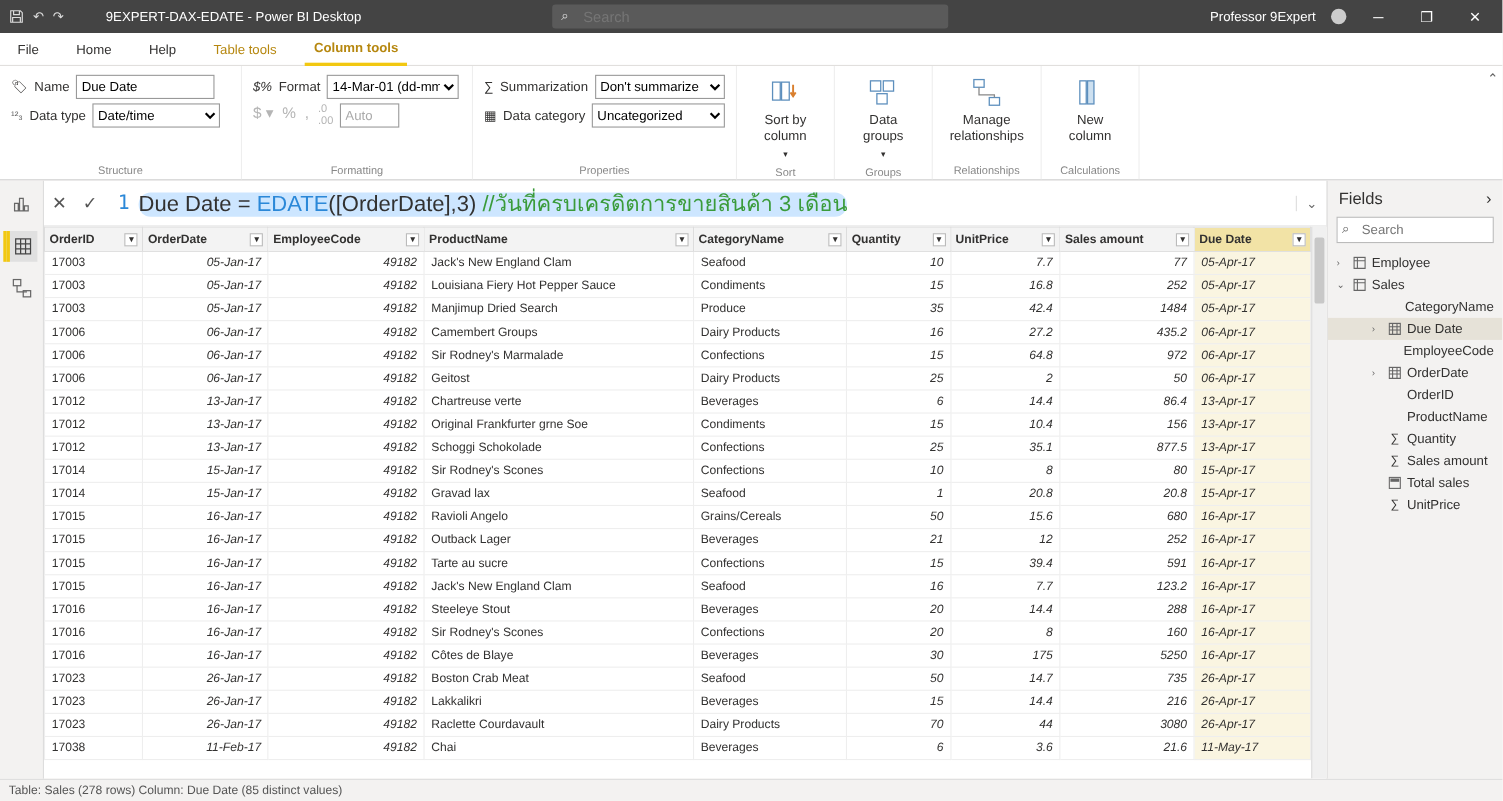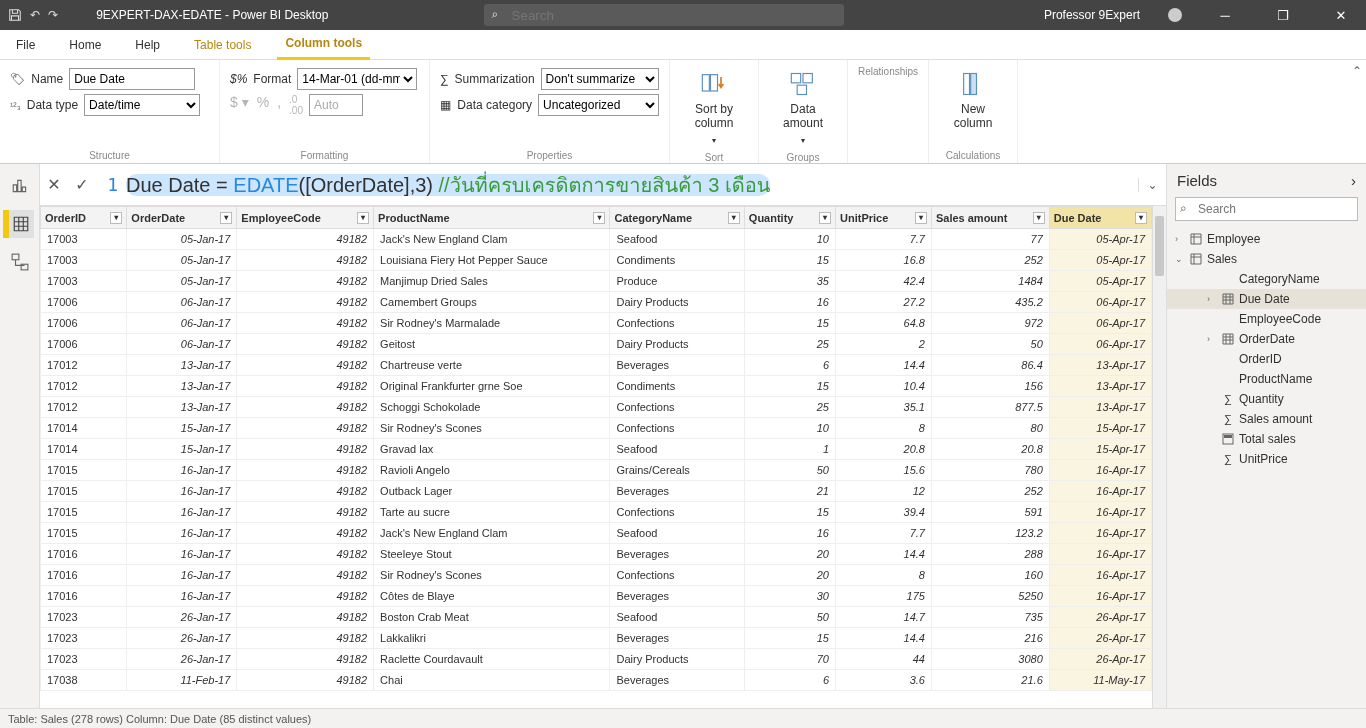--- a/index.html
+++ b/index.html
@@ -6,21 +6,21 @@
 body { width: 1366px; height: 728px; overflow: hidden; background: #f3f2f1; display: flex; flex-direction: column; font-size: 12px; color: #323130; }
 
 
 .titlebar { background: #444; color: #fff; height: 30px; display: flex; align-items: center; }
 .titlebar .qa { display: flex; gap: 8px; padding: 0 8px; }
 .titlebar .title { flex: 0 0 auto; padding: 0 60px 0 30px; font-size: 12px; }
 .titlebar .search { flex: 0 0 auto; margin: 0 auto; }
 .titlebar .search-box { background: #5a5a5a; border: none; border-radius: 3px; height: 22px; width: 360px; color: #ddd; padding: 0 28px; }
 .titlebar .search-wrap { position: relative; }
 .titlebar .search-wrap .sicon { position: absolute; left: 8px; top: 3px; color: #ddd; }
-.titlebar .right { display: flex; align-items: center; gap: 28px; padding: 0 10px; margin-left: auto; }
+.titlebar .right { display: flex; align-items: center; gap: 14px; padding: 0 10px; margin-left: auto; }
 .titlebar .avatar { width: 14px; height: 14px; border-radius: 50%; background: #ccc; }
 .titlebar .winbtn { width: 30px; text-align: center; font-size: 13px; }
 
 
 .ribbon-tabs { background: #fff; height: 30px; display: flex; align-items: center; border-bottom: 1px solid #e1dfdd; padding: 0 8px; gap: 18px; }
 .ribbon-tabs .tab { padding: 0 8px; height: 30px; display: flex; align-items: center; cursor: pointer; }
 .ribbon-tabs .tab.context { color: #b6870f; }
 .ribbon-tabs .tab.active { border-bottom: 3px solid #f2c811; font-weight: 600; }
 
 
@@ -56,25 +56,25 @@
 .grid-wrap { flex: 1; overflow: hidden; background: #fff; position: relative; display: flex; }
 .grid { flex: 1; overflow: hidden; }
 table { border-collapse: collapse; width: 100%; }
 th { background: #f3f3f3; border: 1px solid #ddd; font-weight: 600; font-size: 11px; padding: 3px 4px; height: 22px; position: relative; }
 th .thwrap { display: flex; align-items: center; justify-content: space-between; gap: 4px; }
 th .filter { border: 1px solid #bbb; width: 12px; height: 12px; font-size: 8px; display: flex; align-items: center; justify-content: center; background:#fff; }
 th.selcol { background: #f2e3a6; }
 td { border: 1px solid #eee; padding: 2px 6px; font-size: 11px; height: 21px; white-space: nowrap; }
 td.r { text-align: right; }
 td.i { font-style: italic; }
-td.selcol { background: #faf5e1; font-style: italic; text-align: right; }
+td.selcol { background: #faf5e1; font-style: italic; text-align: left; }
 .scrollbar-v { width: 14px; background: #f0f0f0; border-left: 1px solid #ddd; position: relative; }
 .scrollbar-v .thumb { position: absolute; top: 10px; left: 2px; right: 2px; height: 60px; background: #c8c8c8; border-radius: 2px; }
 
-.fields { width: 200px; background: #f3f2f1; border-left: 1px solid #ddd; display: flex; flex-direction: column; }
+.fields { width: 160px; background: #f3f2f1; border-left: 1px solid #ddd; display: flex; flex-direction: column; }
 .fields-hdr { display: flex; align-items: center; justify-content: space-between; padding: 8px 10px; font-size: 15px; }
 .fields-search { margin: 0 8px 6px 8px; position: relative; }
 .fields-search input { width: 100%; border: 1px solid #bbb; height: 24px; padding: 0 6px 0 22px; font-size: 12px; }
 .fields-search .sicon { position: absolute; left: 5px; top: 4px; color: #666; }
 .fields-tree { flex: 1; overflow: auto; padding: 2px 0; }
 .fnode { display: flex; align-items: center; gap: 4px; padding: 3px 8px; font-size: 12px; cursor: pointer; }
 .fnode .chev { width: 10px; color: #666; font-size: 9px; }
 .fnode .ficon { width: 14px; height: 14px; display: flex; align-items: center; justify-content: center; font-size: 10px; }
 .fnode.indent2 { padding-left: 40px; }
 .fnode.selected { background: #e6e2d8; }
@@ -189,27 +189,36 @@
   </div>
 
   <div class="ribbon-group">
     <div class="ribbon-bigbtn">
       <svg class="ribbon-icon" viewBox="0 0 24 24">
           <rect x="2" y="3" width="8" height="8" fill="none" stroke="#5d8fbd"></rect>
           <rect x="12" y="3" width="8" height="8" fill="none" stroke="#5d8fbd"></rect>
           <rect x="7" y="13" width="8" height="8" fill="none" stroke="#5d8fbd"></rect>
         </svg>
       <span style="white-space:pre-line">Data
-amount</span>
+groups</span>
         <span style="font-size:8px"> ▾</span>
     </div>
     <div class="glabel">Groups</div>
   </div>
 
   <div class="ribbon-group">
+    <div class="ribbon-bigbtn" style="width:78px">
+      <svg class="ribbon-icon" viewBox="0 0 24 24">
+          <rect x="2" y="2" width="8" height="6" fill="none" stroke="#5d8fbd"></rect>
+          <rect x="14" y="16" width="8" height="6" fill="none" stroke="#5d8fbd"></rect>
+          <path d="M6 8v6h12v2" fill="none" stroke="#888"></path>
+        </svg>
+      <span style="white-space:pre-line">Manage
+relationships</span>
+    </div>
     <div class="glabel">Relationships</div>
   </div>
 
   <div class="ribbon-group">
     <div class="ribbon-bigbtn">
       <svg class="ribbon-icon" viewBox="0 0 24 24">
           <rect x="4" y="3" width="5" height="18" fill="none" stroke="#5d8fbd"></rect>
           <rect x="10" y="3" width="5" height="18" fill="#cde0f0" stroke="#5d8fbd"></rect>
         </svg>
       <span style="white-space:pre-line">New
@@ -333,21 +342,21 @@
                 <td class="">Condiments</td>
                 <td class="r i">15</td>
                 <td class="r i">16.8</td>
                 <td class="r i">252</td>
                 <td class="selcol">05-Apr-17</td>
               </tr>
               <tr>
                 <td class="">17003</td>
                 <td class="r i">05-Jan-17</td>
                 <td class="r i">49182</td>
-                <td class="">Manjimup Dried Sales</td>
+                <td class="">Manjimup Dried Search</td>
                 <td class="">Produce</td>
                 <td class="r i">35</td>
                 <td class="r i">42.4</td>
                 <td class="r i">1484</td>
                 <td class="selcol">05-Apr-17</td>
               </tr>
               <tr>
                 <td class="">17006</td>
                 <td class="r i">06-Jan-17</td>
                 <td class="r i">49182</td>
@@ -436,21 +445,21 @@
                 <td class="selcol">15-Apr-17</td>
               </tr>
               <tr>
                 <td class="">17015</td>
                 <td class="r i">16-Jan-17</td>
                 <td class="r i">49182</td>
                 <td class="">Ravioli Angelo</td>
                 <td class="">Grains/Cereals</td>
                 <td class="r i">50</td>
                 <td class="r i">15.6</td>
-                <td class="r i">780</td>
+                <td class="r i">680</td>
                 <td class="selcol">16-Apr-17</td>
               </tr>
               <tr>
                 <td class="">17015</td>
                 <td class="r i">16-Jan-17</td>
                 <td class="r i">49182</td>
                 <td class="">Outback Lager</td>
                 <td class="">Beverages</td>
                 <td class="r i">21</td>
                 <td class="r i">12</td>

